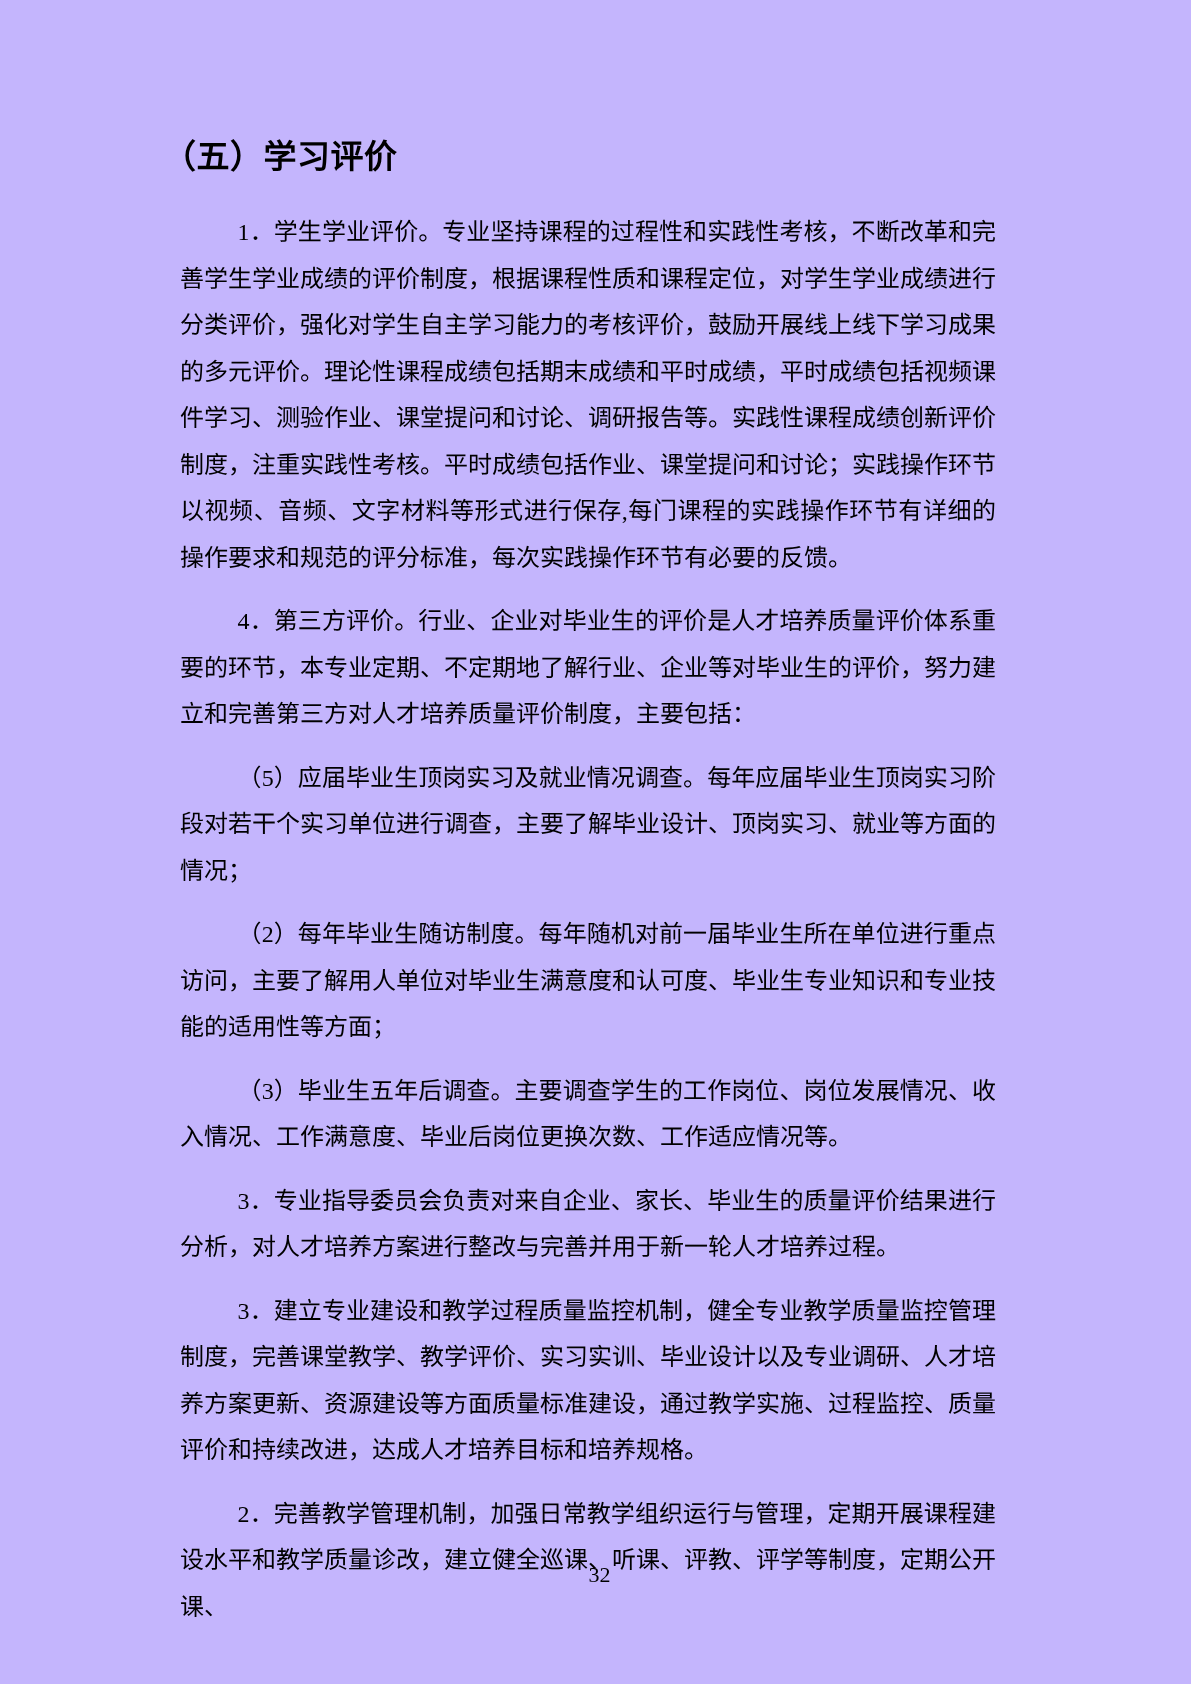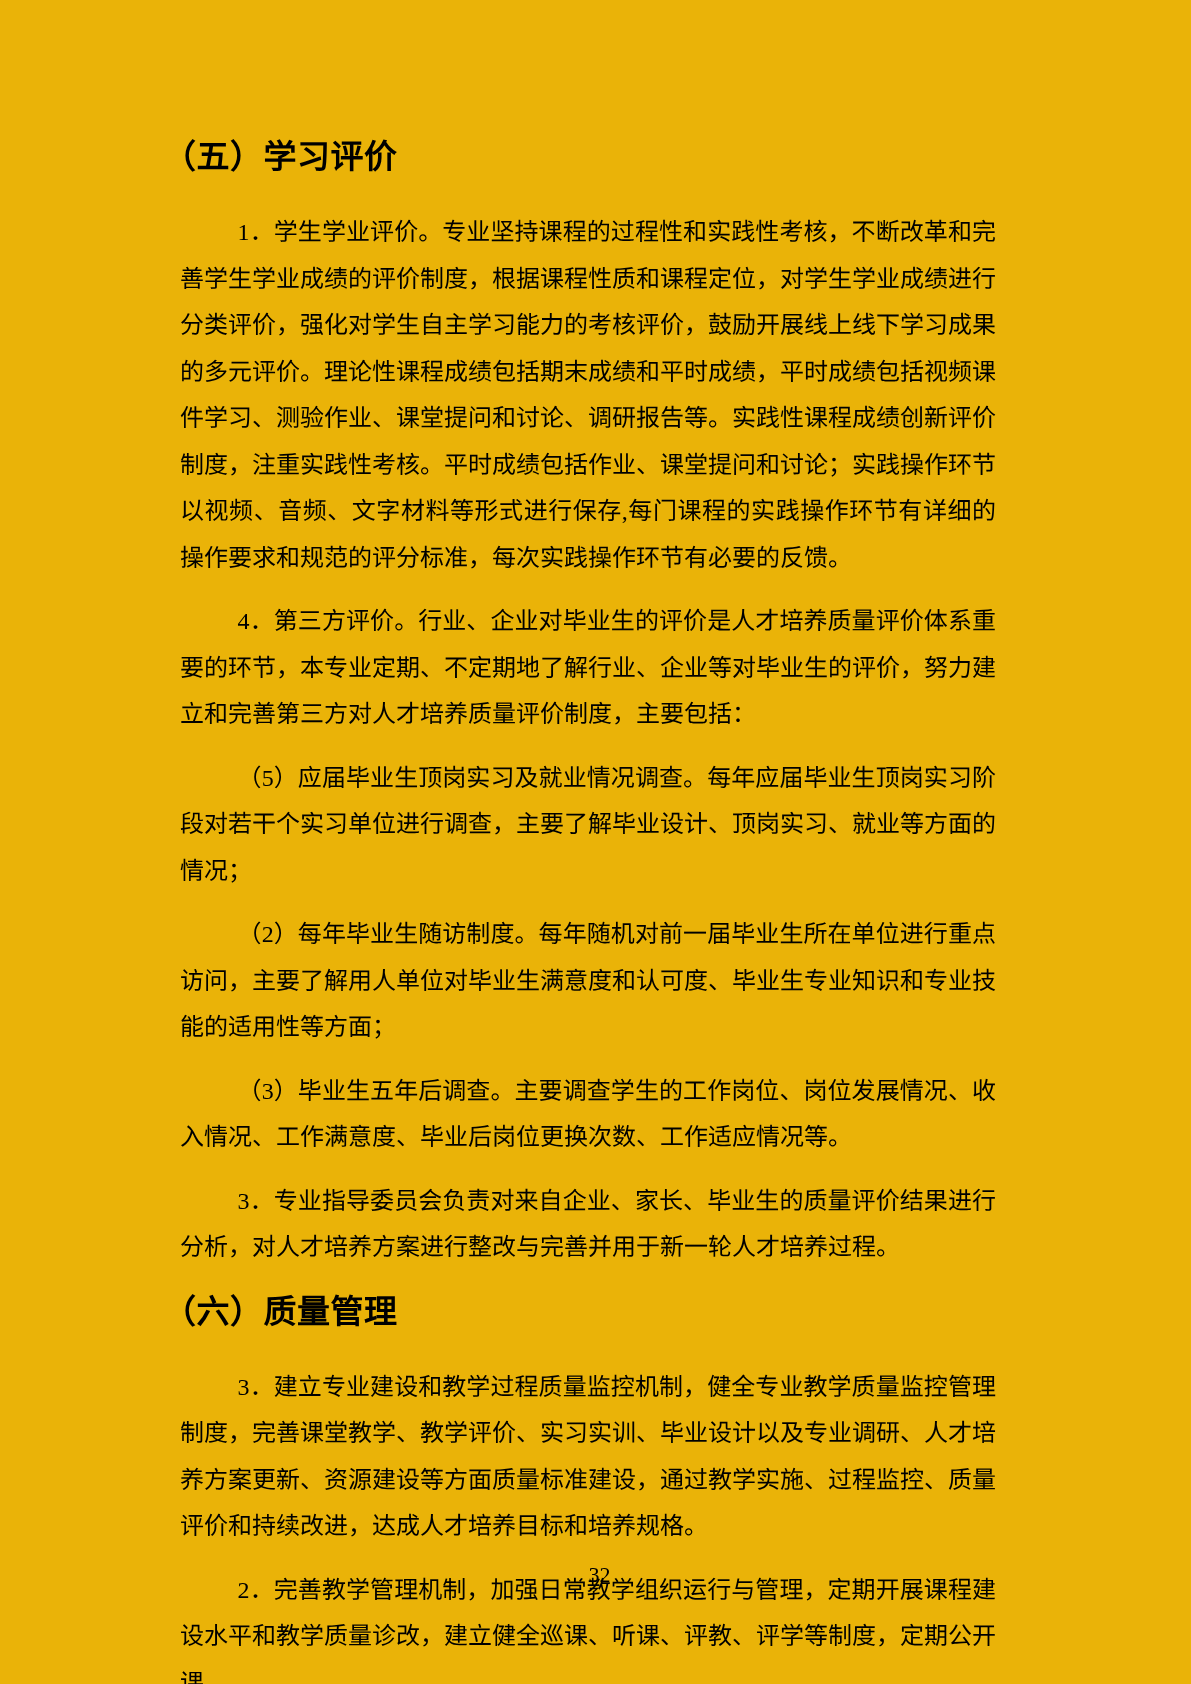--- a/index.html
+++ b/index.html
@@ -4,21 +4,21 @@
 <style>
   html, body {
     margin: 0;
     padding: 0;
     background: #ffffff;
   }
   .page {
     position: relative;
     width: 1191px;
     height: 1684px;
-    background: #eab308;
+    background: #c4b5fd;
     color: #000000;
     font-family: "Liberation Serif", "DejaVu Serif", serif;
     overflow: hidden;
   }
   .content {
     position: absolute;
     left: 163px;
     top: 0;
     width: 850px;
     padding-top: 137px;
@@ -68,21 +68,20 @@
     <p class="body-paragraph">4．第三方评价。行业、企业对毕业生的评价是人才培养质量评价体系重要的环节，本专业定期、不定期地了解行业、企业等对毕业生的评价，努力建立和完善第三方对人才培养质量评价制度，主要包括：</p>
 
     <p class="body-paragraph">（5）应届毕业生顶岗实习及就业情况调查。每年应届毕业生顶岗实习阶段对若干个实习单位进行调查，主要了解毕业设计、顶岗实习、就业等方面的情况；</p>
 
     <p class="body-paragraph">（2）每年毕业生随访制度。每年随机对前一届毕业生所在单位进行重点访问，主要了解用人单位对毕业生满意度和认可度、毕业生专业知识和专业技能的适用性等方面；</p>
 
     <p class="body-paragraph">（3）毕业生五年后调查。主要调查学生的工作岗位、岗位发展情况、收入情况、工作满意度、毕业后岗位更换次数、工作适应情况等。</p>
 
     <p class="body-paragraph">3．专业指导委员会负责对来自企业、家长、毕业生的质量评价结果进行分析，对人才培养方案进行整改与完善并用于新一轮人才培养过程。</p>
 
-    <h2 class="section-heading second">（六）质量管理</h2>
 
     <p class="body-paragraph">3．建立专业建设和教学过程质量监控机制，健全专业教学质量监控管理制度，完善课堂教学、教学评价、实习实训、毕业设计以及专业调研、人才培养方案更新、资源建设等方面质量标准建设，通过教学实施、过程监控、质量评价和持续改进，达成人才培养目标和培养规格。</p>
 
     <p class="body-paragraph">2．完善教学管理机制，加强日常教学组织运行与管理，定期开展课程建设水平和教学质量诊改，建立健全巡课、听课、评教、评学等制度，定期公开课、</p>
 
   </div>
 
   <div class="page-footer">32</div>
 </div>
 

